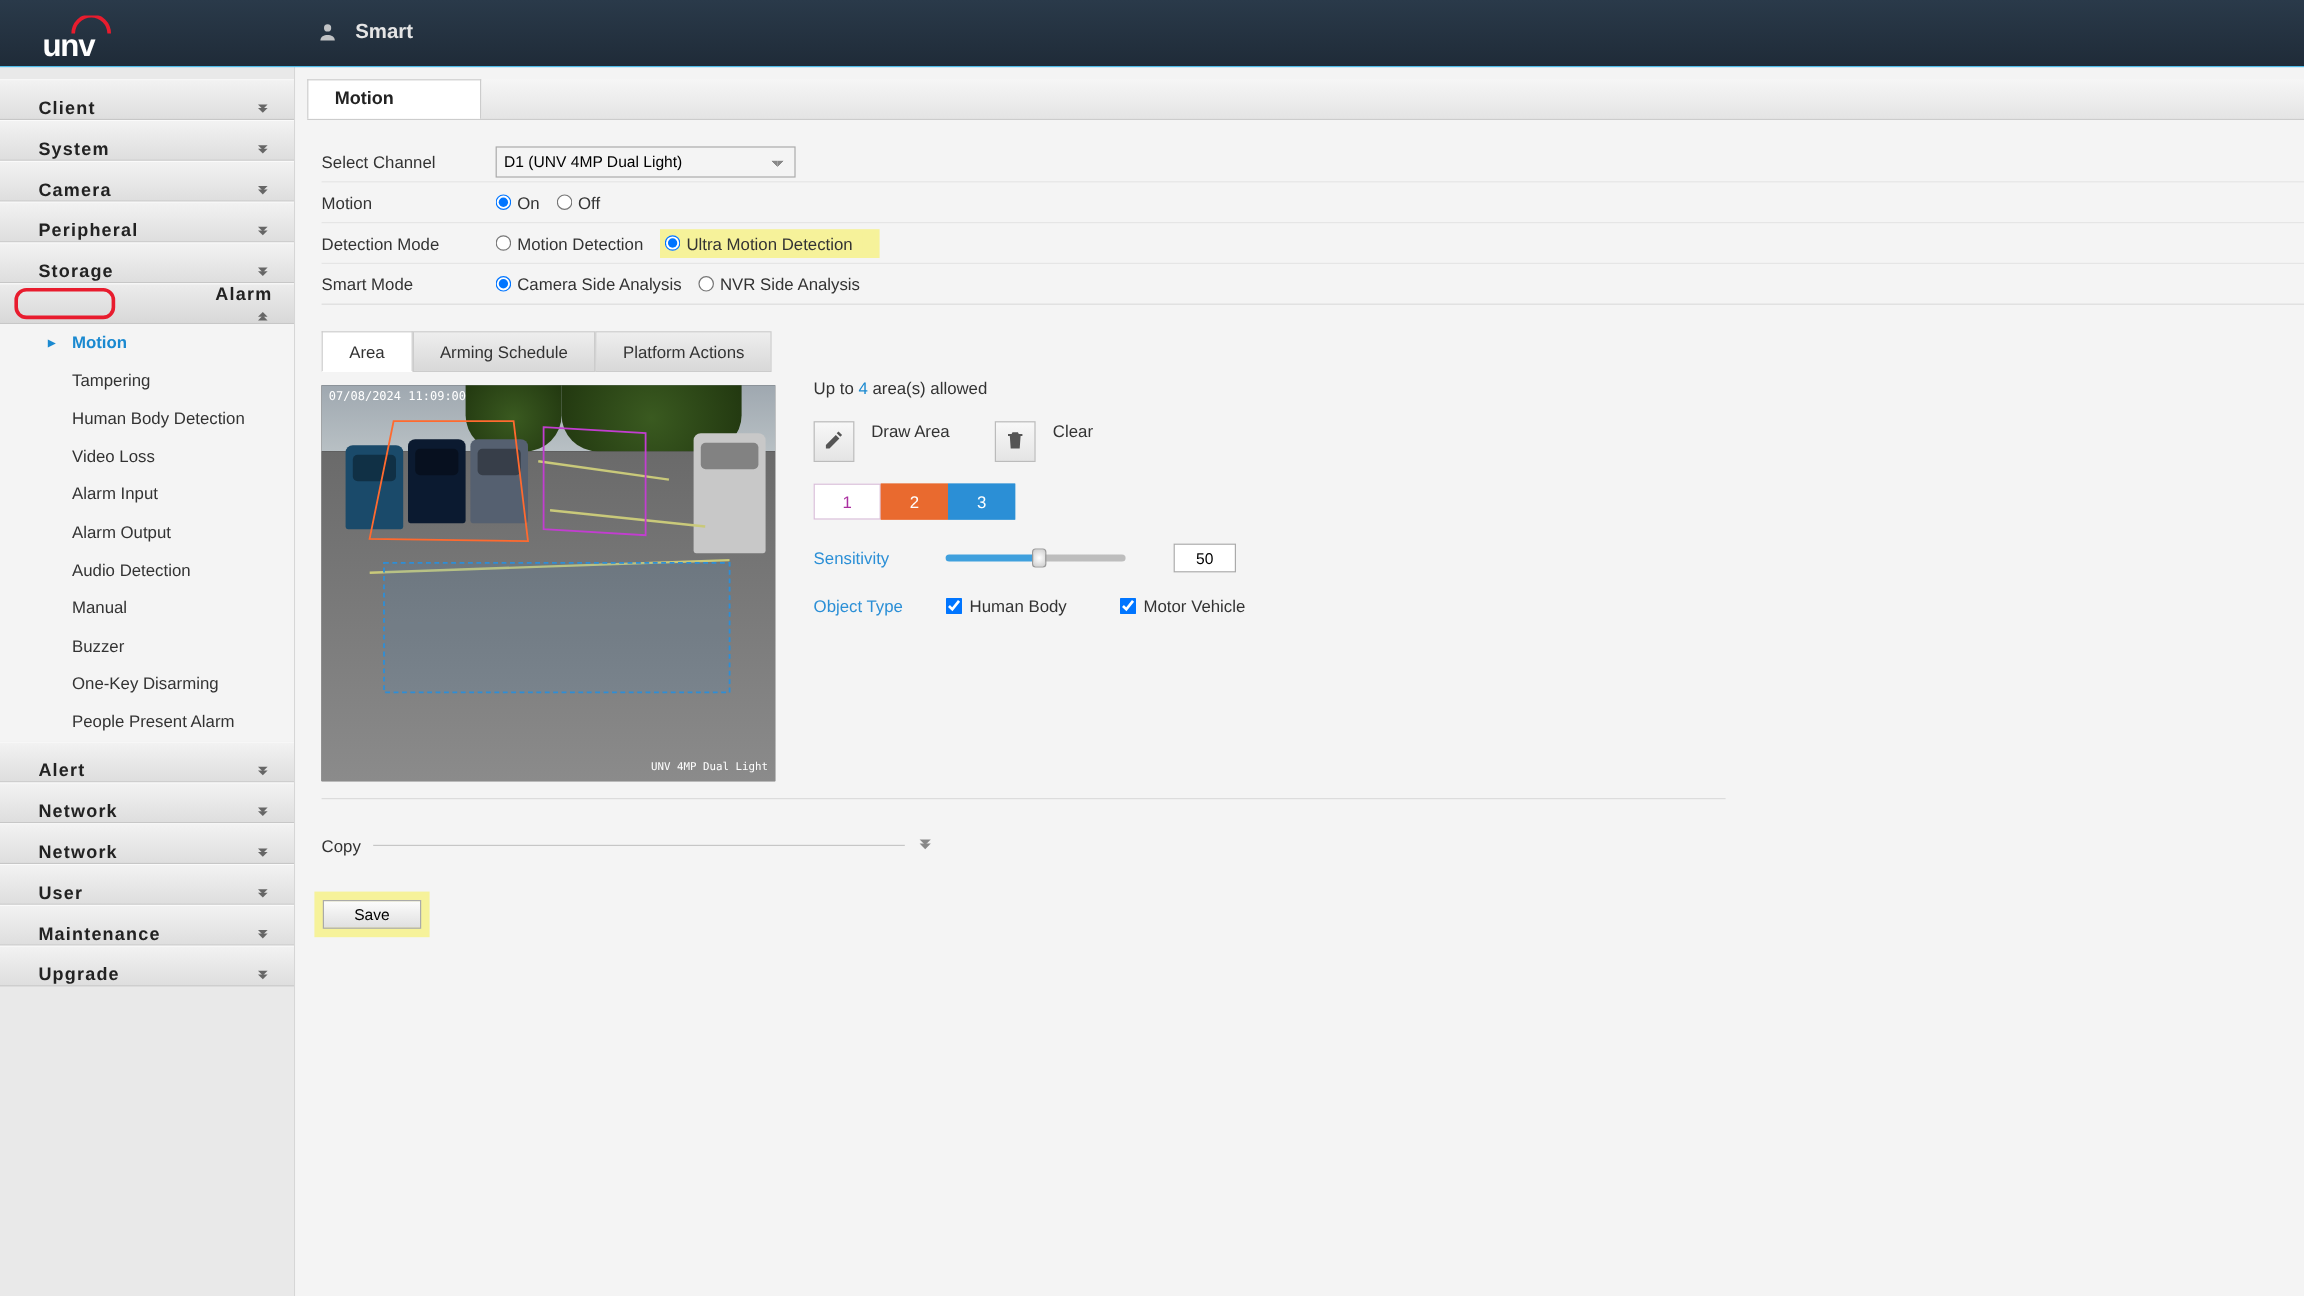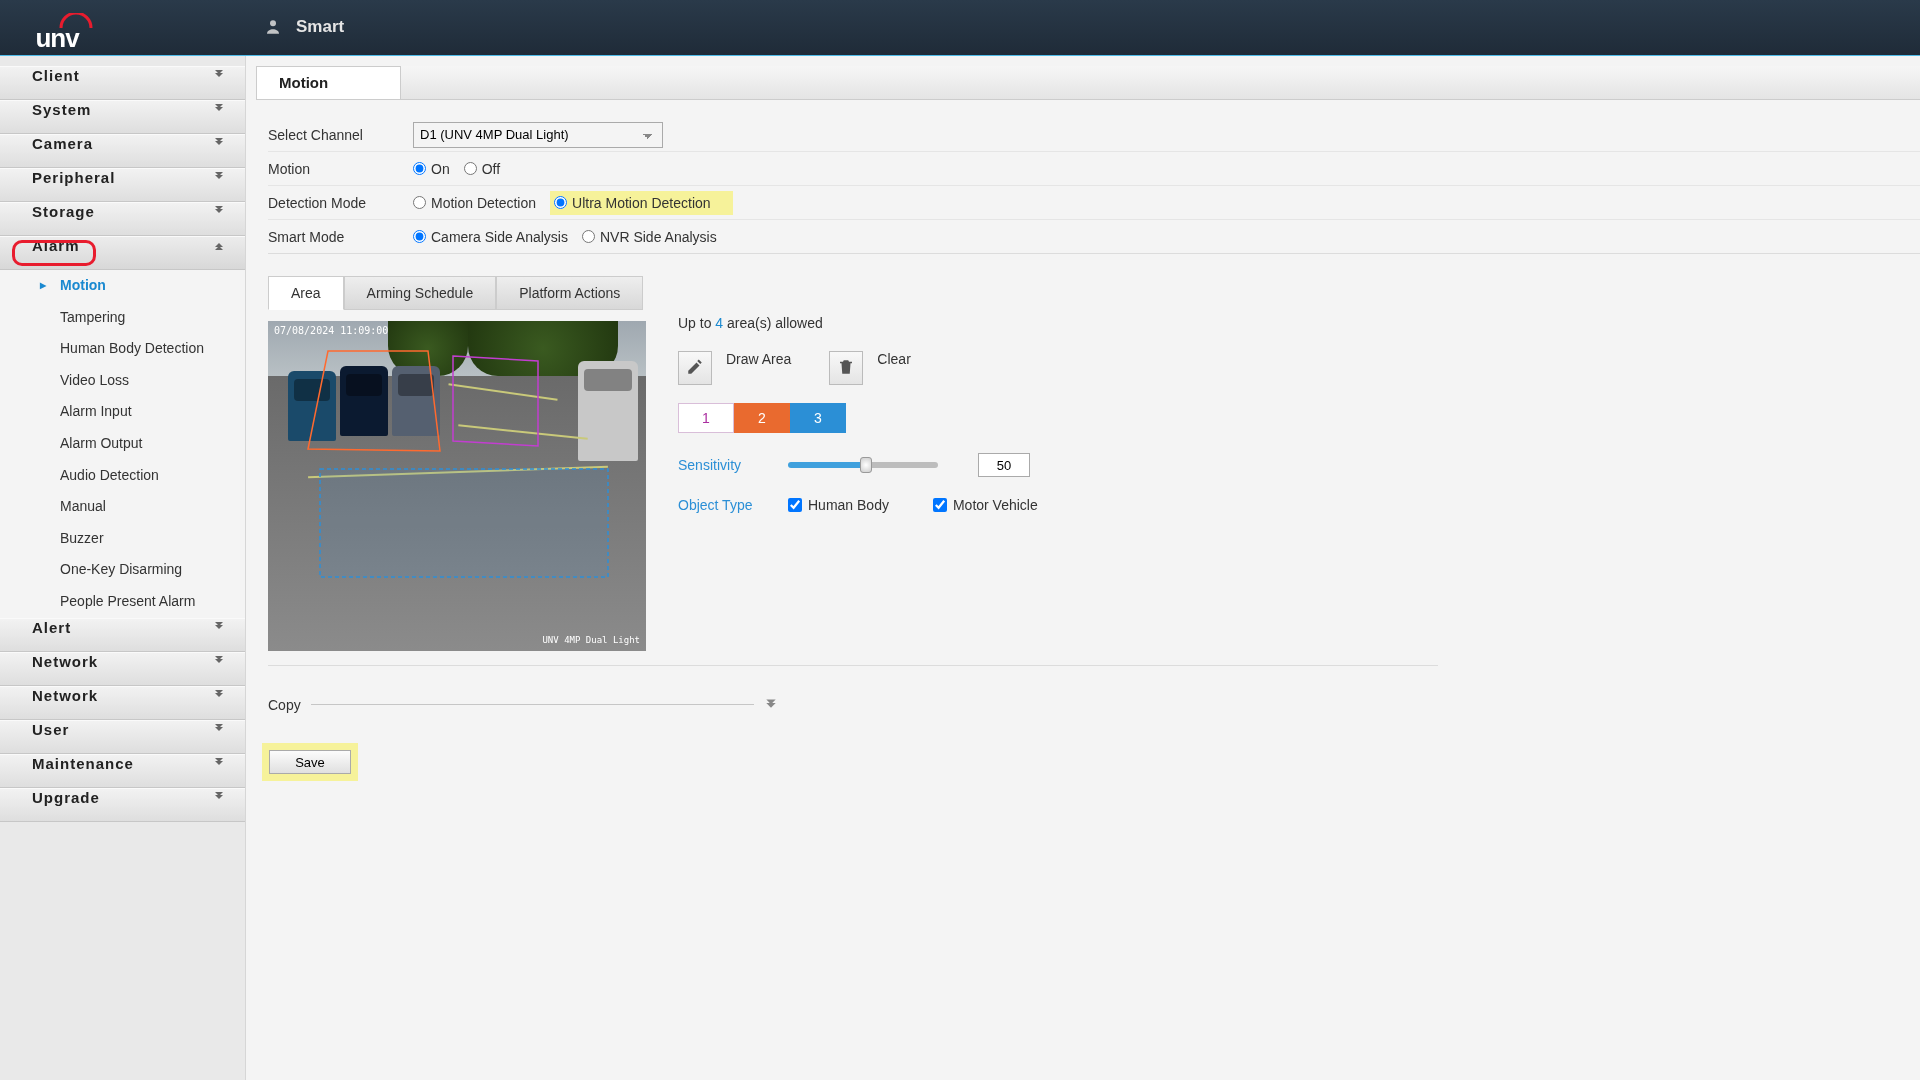--- a/index.html
+++ b/index.html
@@ -11,23 +11,23 @@
 .logo svg { position:absolute; top:-8px; left:34px; }
 .nav { display:flex; gap:10px; margin-left:150px;flex-direction:column; }
 .nav-item { display:flex; align-items:center; gap:14px; padding:0 22px; height:56px; color:#e5e5e5; font-size:17px; font-weight:600; cursor:pointer; position:relative;}
 .nav-item.active { border-bottom:2px solid #4fbbe8; }
 .nav-item .icon { width:18px; height:18px; display:inline-flex; align-items:center; justify-content:center; opacity:.85;}
 .nav-item .icon svg{width:18px;height:18px;fill:#ddd;}
 .nav-highlight { position:absolute; inset:8px 4px 8px 4px; border:3px solid #e81c2e; border-radius:12px; pointer-events:none; }
 
 .layout{display:flex; height:calc(1080px - 56px);}
 .sidebar{width:246px; background:#e9e9e9; padding:10px 0 0; border-right:1px solid #d6d6d6;}
-.sb-item{height:34px; display:flex; align-items:flex-start; justify-content:space-between; padding:0 18px 0 32px; font-size:15px; font-weight:600; letter-spacing:1px; background:linear-gradient(180deg,#f2f2f2,#dedede); border-top:1px solid #fafafa; border-bottom:1px solid #c7c7c7; cursor:pointer; color:#222;}
+.sb-item{height:34px; display:flex; align-items:flex-end; justify-content:space-between; padding:0 18px 0 32px; font-size:15px; font-weight:600; letter-spacing:1px; background:linear-gradient(180deg,#f2f2f2,#dedede); border-top:1px solid #fafafa; border-bottom:1px solid #c7c7c7; cursor:pointer; color:#222;}
 .sb-item .chev{width:14px;height:14px;}
-.sb-item.expanded{background:linear-gradient(180deg,#ececec,#d8d8d8);}
+.sb-item.expanded{background:linear-gradient(180deg,#ececec,#d8d8d8);flex-direction:column;}
 .sb-item.highlight{position:relative;}
 .sb-item.highlight .ring{position:absolute; left:12px; top:3px; width:84px; height:26px; border:3px solid #e81c2e; border-radius:10px; pointer-events:none;}
 .sb-sub{display:flex; flex-direction:column; background:#f4f4f4;}
 .sb-sub a{display:block; padding:6px 10px 6px 60px; font-size:14px; color:#333; text-decoration:none; line-height:1.4; cursor:pointer;}
 .sb-sub a.active{color:#1a89d0; font-weight:600; position:relative;}
 .sb-sub a.active::before{content:"▶"; position:absolute; left:40px; font-size:8px; color:#1a89d0; top:10px;}
 
 
 .content{flex:1; background:#f4f4f4; display:flex; flex-direction:column;}
 .tabstrip{height:34px; display:flex; border-bottom:1px solid #ccc; background:linear-gradient(180deg,#f6f6f6,#e4e4e4); padding-left:0; margin:10px 0 0 10px;}

